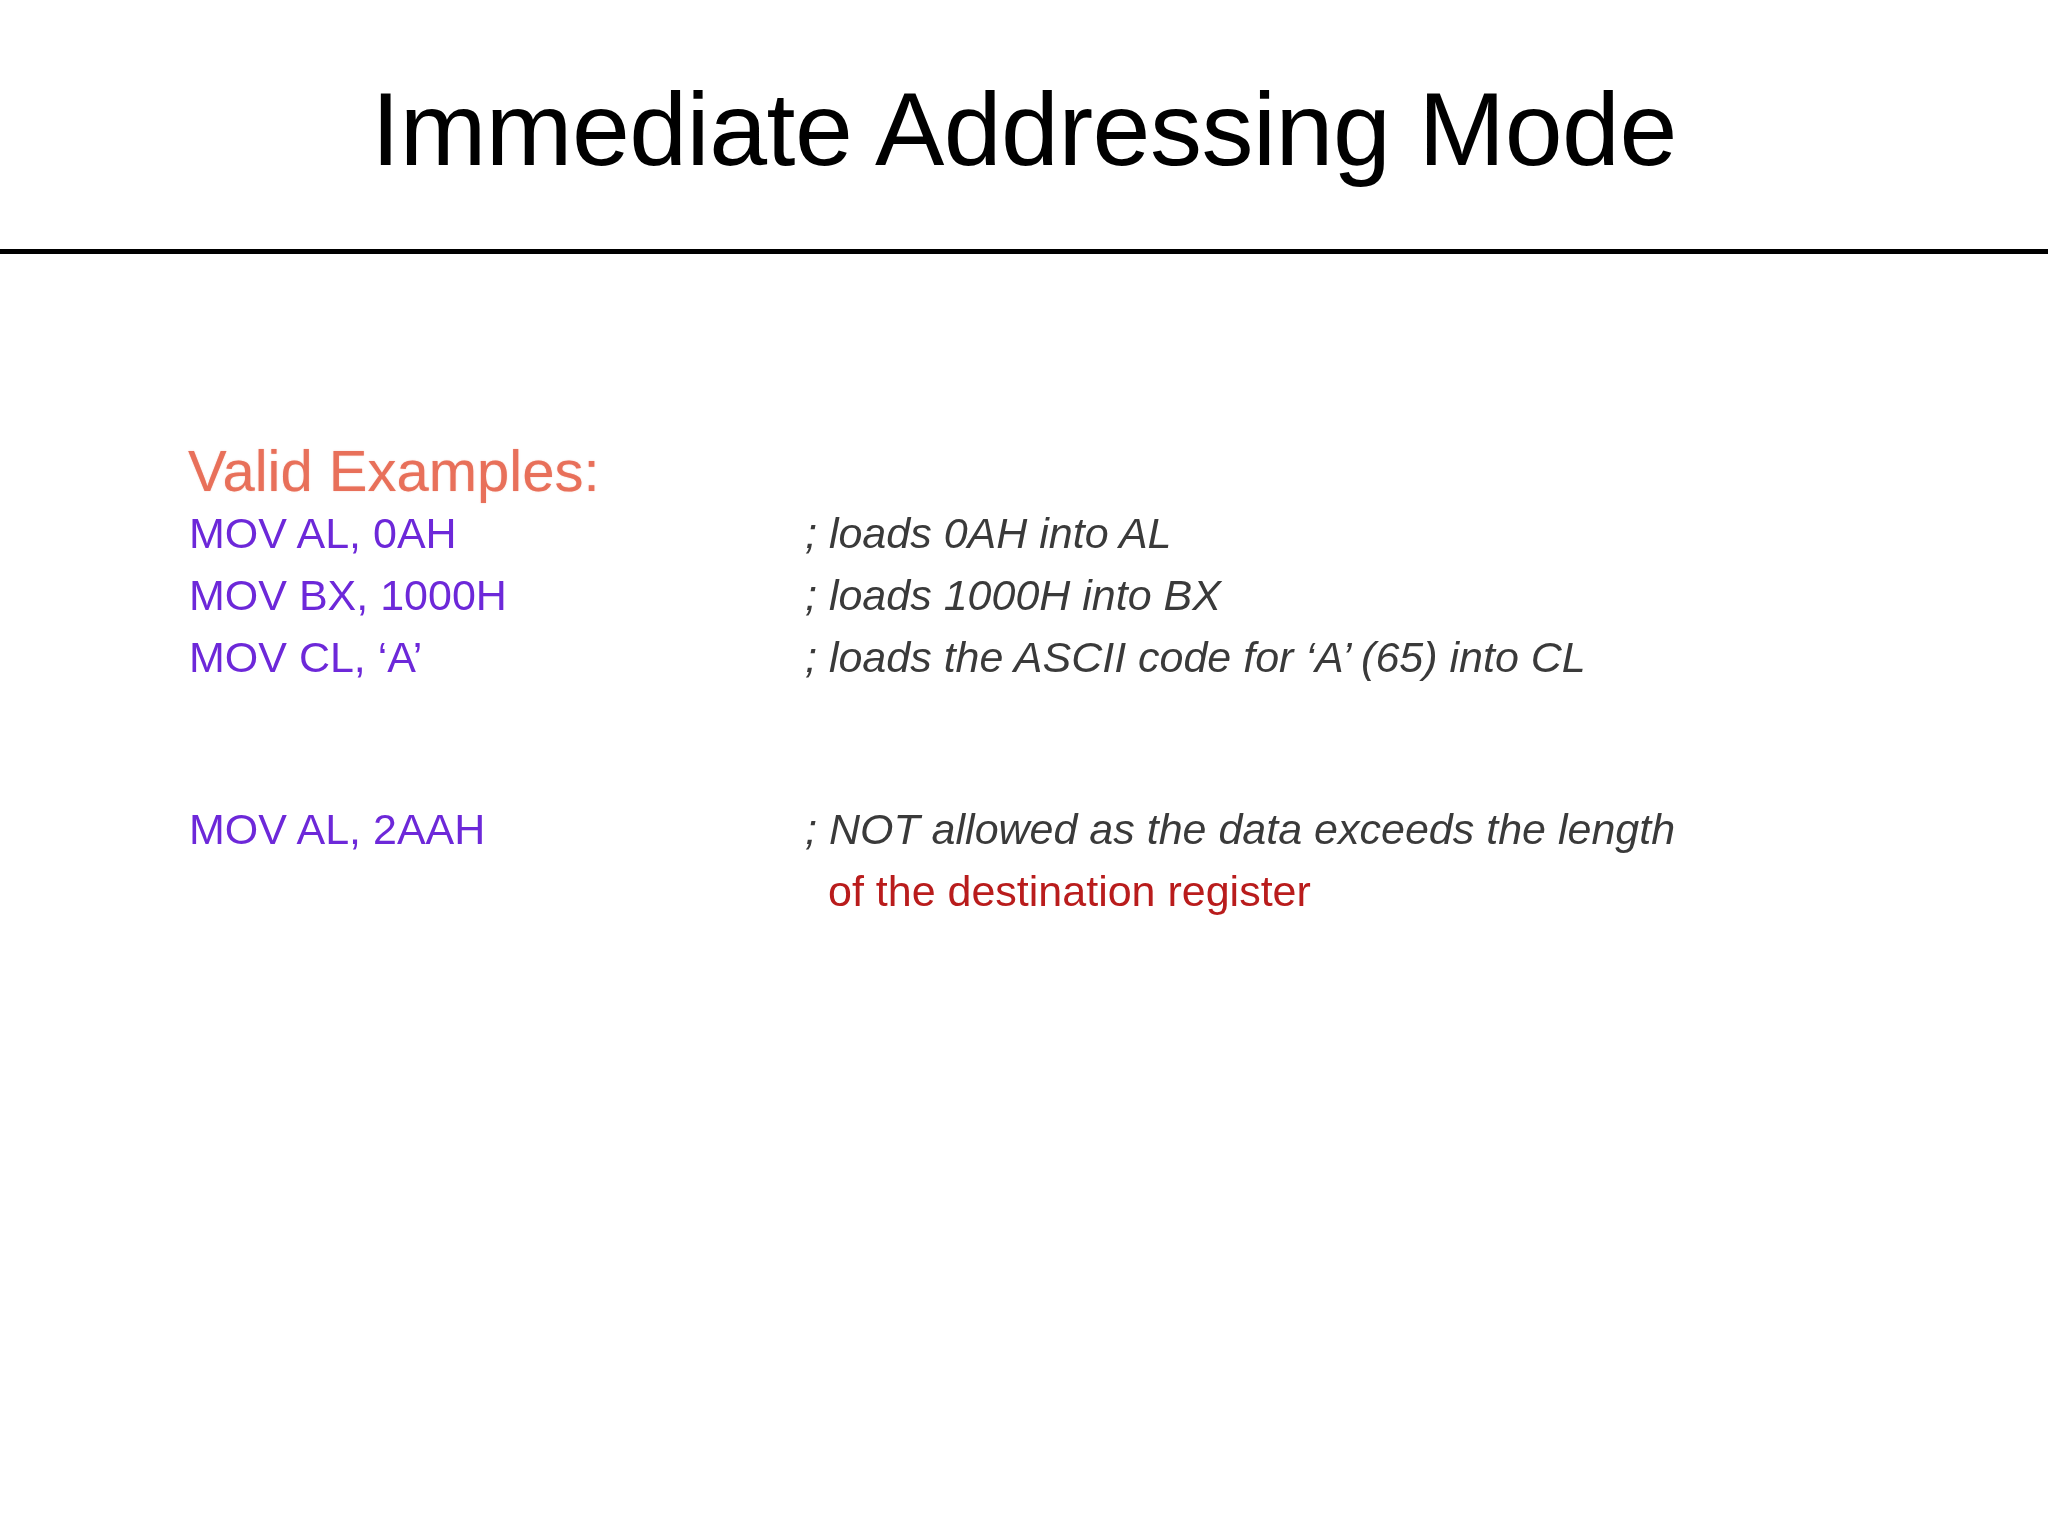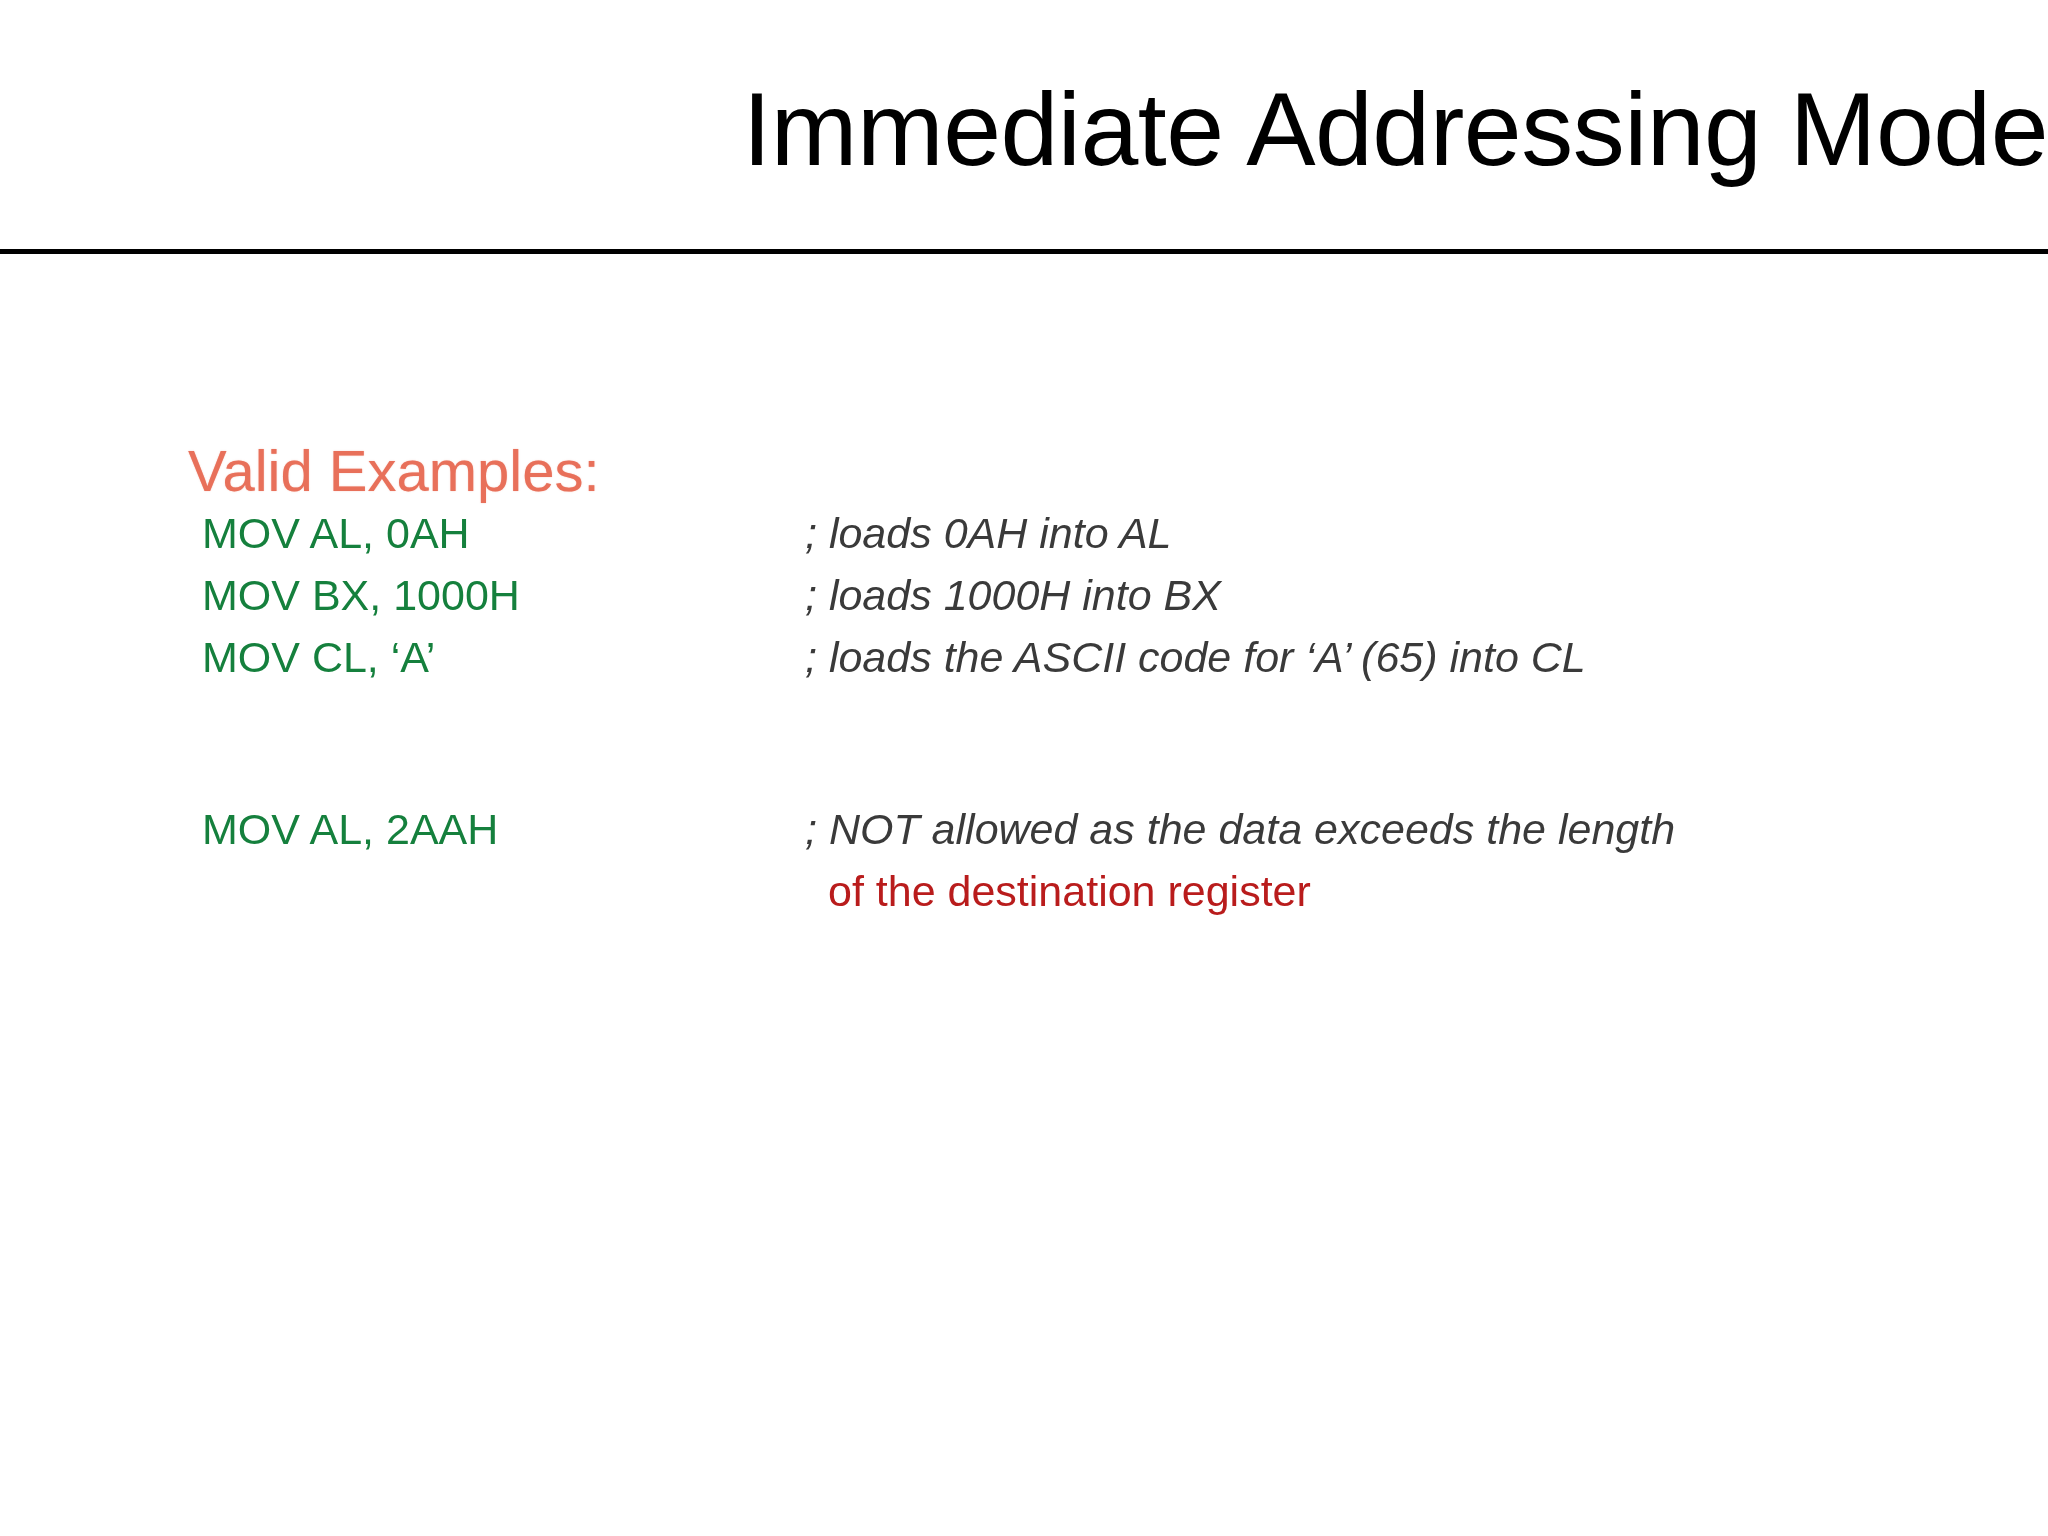--- a/index.html
+++ b/index.html
@@ -15,21 +15,21 @@
     font-family: "Liberation Sans", sans-serif;
     -webkit-font-smoothing: antialiased;
   }
 
   
   .slide-title {
     position: absolute;
     left: 0;
     top: 70px;
     width: 2048px;
-    text-align: right;
+    text-align: center;
     font-family: "Liberation Sans", sans-serif;
     font-size: 104px;
     font-weight: 400;
     color: #000000;
     line-height: 1.15;
     letter-spacing: -0.5px;
     white-space: nowrap;
   }
 
   
@@ -66,26 +66,26 @@
 
   .code-row {
     position: relative;
     height: 62px;
     line-height: 62px;
     white-space: nowrap;
   }
 
   .code-instr {
     position: absolute;
-    left: 14px;
+    left: 1px;
     top: 0;
     font-family: "Liberation Sans", sans-serif;
     font-size: 43px;
     font-weight: 400;
-    color: #15803d;
+    color: #6d28d9;
     white-space: nowrap;
   }
 
   .code-comment {
     position: absolute;
     left: 617px;
     top: 0;
     font-family: "Liberation Sans", sans-serif;
     font-size: 43px;
     font-weight: 400;

